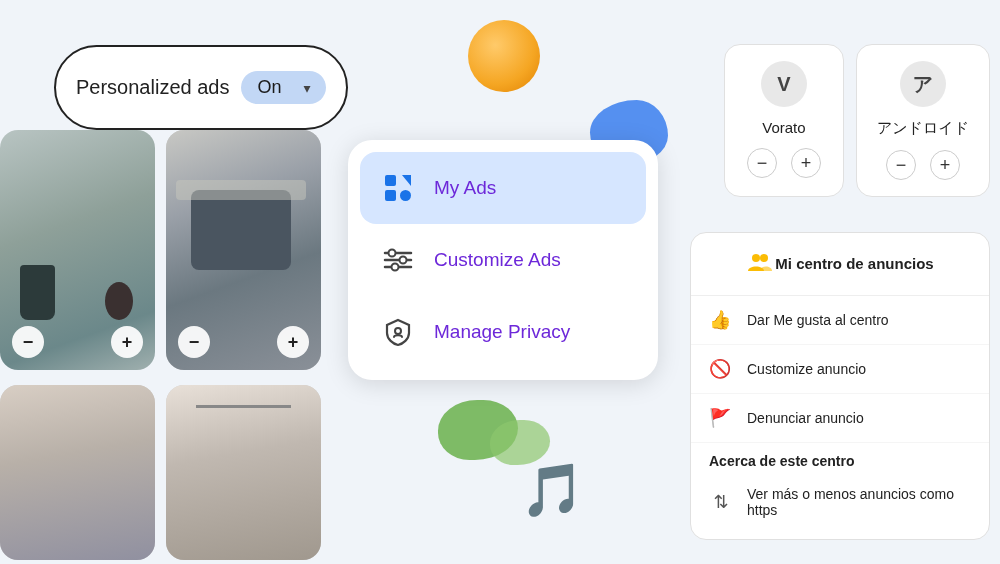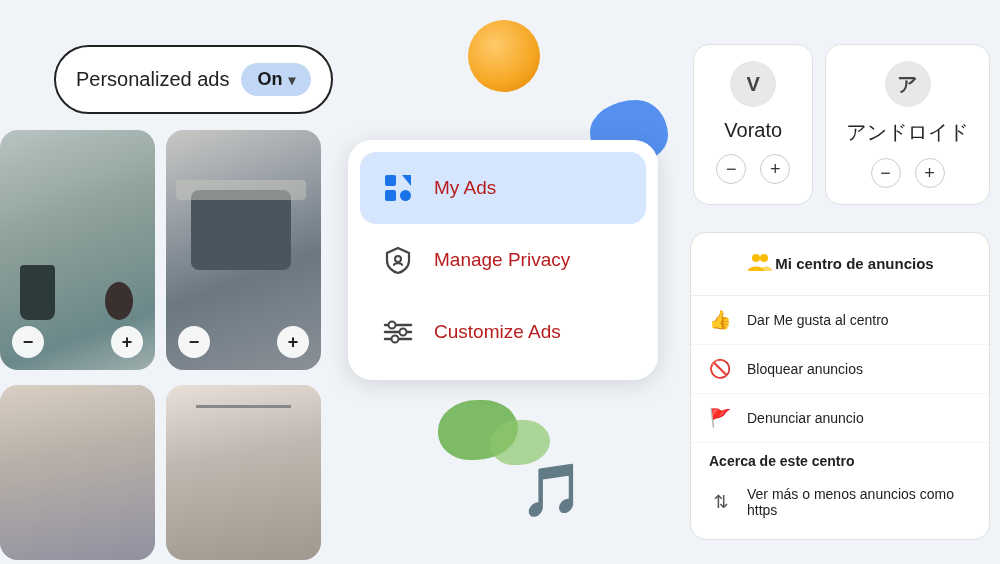--- a/index.html
+++ b/index.html
@@ -16,37 +16,37 @@
     
     .ads-toggle {
       position: absolute;
       top: 45px;
       left: 54px;
       display: flex;
       align-items: center;
       background: #fff;
       border: 2px solid #222;
       border-radius: 50px;
-      padding: 16px 20px;
+      padding: 24px 20px;
       gap: 12px;
       font-size: 20px;
       font-weight: 500;
       color: #222;
       cursor: pointer;
     }
     .ads-toggle .on-badge {
       background: #c2d7f5;
       border-radius: 50px;
       padding: 6px 16px;
       font-size: 18px;
-      font-weight: 700;
+      font-weight: 400;
       color: #1a1a1a;
       display: flex;
       align-items: center;
-      gap: 6px;
+      gap: 22px;
     }
     .ads-toggle .on-badge .chevron {
       font-size: 14px;
       color: #444;
     }
 
     
     .orange-sphere {
       position: absolute;
       top: 20px;
@@ -81,21 +81,21 @@
       z-index: 10;
     }
     .menu-item {
       display: flex;
       align-items: center;
       gap: 18px;
       padding: 18px 20px;
       border-radius: 16px;
       font-size: 19px;
       font-weight: 500;
-      color: #b91c1c;
+      color: #6d28d9;
       cursor: pointer;
     }
     .menu-item.active {
       background: #d6e6ff;
     }
     .menu-icon {
       width: 36px;
       height: 36px;
       display: flex;
       align-items: center;
@@ -288,21 +288,21 @@
       background: #e8e8e8;
       display: flex;
       align-items: center;
       justify-content: center;
       font-size: 20px;
       font-weight: 700;
       color: #444;
       margin-bottom: 4px;
     }
     .brand-card .brand-name {
-      font-size: 20px;
+      font-size: 15px;
       font-weight: 500;
       color: #222;
       text-align: left;
     }
     .brand-card .counter-row {
       display: flex;
       align-items: center;
       gap: 14px;
       margin-top: 4px;
     }
@@ -403,46 +403,46 @@
   <div class="menu-item active">
     <div class="menu-icon">
       <svg width="30" height="30" viewBox="0 0 30 30">
         <rect x="2" y="2" width="11" height="11" rx="2" fill="#1a73e8"></rect>
         <polygon points="19,2 28,2 28,13" fill="#1a73e8"></polygon>
         <rect x="2" y="17" width="11" height="11" rx="2" fill="#1a73e8"></rect>
         <rect x="17" y="17" width="11" height="11" rx="5.5" fill="#1a73e8"></rect>
       </svg>
     </div>
     <span>My Ads</span>
-  </div>
-
-  <div class="menu-item">
-    <div class="menu-icon">
-      <svg width="30" height="30" viewBox="0 0 30 30">
-        <path d="M15 3 L26 8 L26 16 C26 22 20 27 15 28 C10 27 4 22 4 16 L4 8 Z" fill="none" stroke="#444" stroke-width="2.2"></path>
-        <circle cx="15" cy="14" r="3" fill="none" stroke="#444" stroke-width="2"></circle>
-        <path d="M11 20 C11 17.5 19 17.5 19 20" fill="none" stroke="#444" stroke-width="2" stroke-linecap="round"></path>
-      </svg>
-    </div>
-    <span>Manage Privacy</span>
   </div>
 
   <div class="menu-item">
     <div class="menu-icon">
       <svg width="30" height="30" viewBox="0 0 30 30">
         <line x1="2" y1="8" x2="28" y2="8" stroke="#444" stroke-width="2.5" stroke-linecap="round"></line>
         <line x1="2" y1="15" x2="28" y2="15" stroke="#444" stroke-width="2.5" stroke-linecap="round"></line>
         <line x1="2" y1="22" x2="28" y2="22" stroke="#444" stroke-width="2.5" stroke-linecap="round"></line>
         <circle cx="9" cy="8" r="3.5" fill="#fff" stroke="#444" stroke-width="2"></circle>
         <circle cx="20" cy="15" r="3.5" fill="#fff" stroke="#444" stroke-width="2"></circle>
         <circle cx="12" cy="22" r="3.5" fill="#fff" stroke="#444" stroke-width="2"></circle>
       </svg>
     </div>
     <span>Customize Ads</span>
   </div>
+
+  <div class="menu-item">
+    <div class="menu-icon">
+      <svg width="30" height="30" viewBox="0 0 30 30">
+        <path d="M15 3 L26 8 L26 16 C26 22 20 27 15 28 C10 27 4 22 4 16 L4 8 Z" fill="none" stroke="#444" stroke-width="2.2"></path>
+        <circle cx="15" cy="14" r="3" fill="none" stroke="#444" stroke-width="2"></circle>
+        <path d="M11 20 C11 17.5 19 17.5 19 20" fill="none" stroke="#444" stroke-width="2" stroke-linecap="round"></path>
+      </svg>
+    </div>
+    <span>Manage Privacy</span>
+  </div>
 </div>
 
 <div class="image-card img-card-1">
   <div class="img-bg"></div>
   <button class="minus-btn">−</button>
   <button class="plus-btn">+</button>
 </div>
 
 <div class="image-card img-card-2">
   <div class="img-bg"></div>
@@ -499,21 +499,21 @@
       <span class="ad-info-title">Mi centro de anuncios</span>
     </div>
   </div>
   <div class="ad-info-body">
     <div class="ad-action-item">
       <span class="ad-action-icon">👍</span>
       <span>Dar Me gusta al centro</span>
     </div>
     <div class="ad-action-item">
       <span class="ad-action-icon">🚫</span>
-      <span>Bloquear anuncios</span>
+      <span>Customize anuncio</span>
     </div>
     <div class="ad-action-item">
       <span class="ad-action-icon">🚩</span>
       <span>Denunciar anuncio</span>
     </div>
     <div class="ad-section-title">Acerca de este centro</div>
     <div class="ad-action-item">
       <span class="ad-action-icon">⇅</span>
       <span>Ver más o menos anuncios como https</span>
     </div>

